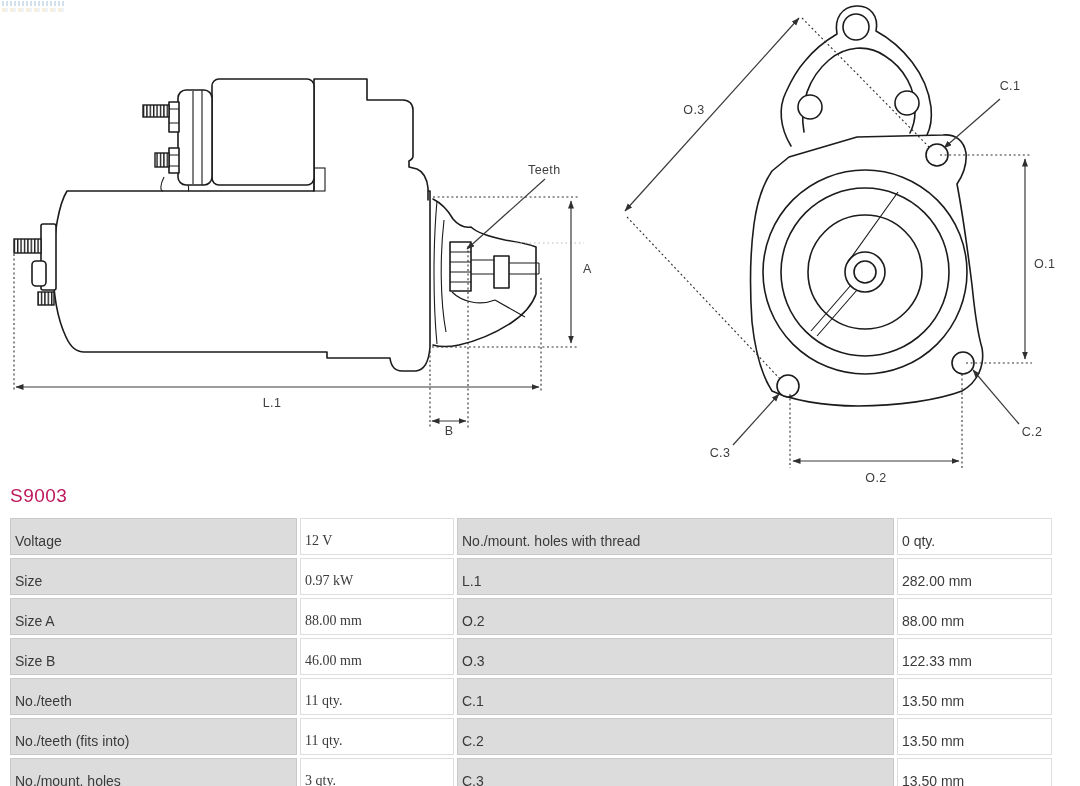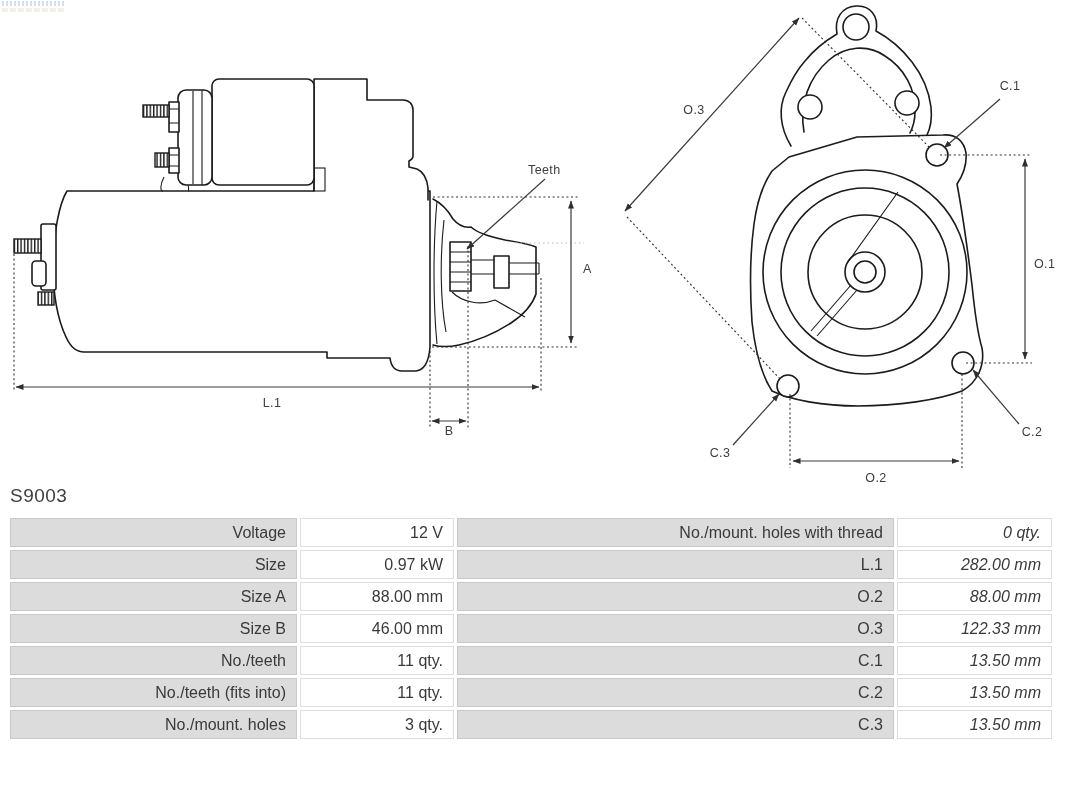--- a/index.html
+++ b/index.html
@@ -16,28 +16,28 @@
   .ln{fill:none;stroke:#1b1b1b;stroke-width:1.6;stroke-linejoin:round;stroke-linecap:round;}
   .fw{fill:#fff;stroke:#1b1b1b;stroke-width:1.6;stroke-linejoin:round;}
   .fwn{fill:#fff;stroke:none;}
   .thin{fill:none;stroke:#1b1b1b;stroke-width:1.1;}
   .dim{fill:none;stroke:#3a3a3a;stroke-width:1.2;}
   .dot{fill:none;stroke:#2f2f2f;stroke-width:1.1;stroke-dasharray:2 2.6;}
   .dotlight{fill:none;stroke:#b9b9b9;stroke-width:1.1;stroke-dasharray:1.5 3;}
   .lbl{font-family:"Liberation Sans",sans-serif;font-size:12.5px;fill:#3d3d3d;letter-spacing:.4px;}
 
   
-  .part-number{position:absolute;left:10px;top:485px;font-size:19px;color:#404040;letter-spacing:.5px;}
+  .part-number{position:absolute;left:10px;top:485px;font-size:19px;color:#be185d;letter-spacing:.5px;}
 
   
   .spec-table{position:absolute;left:7px;top:515px;border-collapse:separate;border-spacing:3px;table-layout:fixed;}
-  .spec-table td{height:27px;padding:0 10px 0 4px;font-size:16px;color:#3a3a3a;text-align:right;vertical-align:middle;white-space:nowrap;overflow:hidden;}
+  .spec-table td{height:27px;padding:8px 10px 0 4px;font-size:14px;color:#3a3a3a;text-align:left;vertical-align:middle;white-space:nowrap;overflow:hidden;}
   .spec-table td.lab{background:#dcdcdc;border:1px solid #c9c9c9;}
   .spec-table td.val{background:#ffffff;border:1px solid #dedede;}
-  .c1{width:271px;} .c2{width:138px;} .c3{width:421px;} .c4{width:139px;font-style:italic;}
+  .c1{width:271px;} .c2{width:138px;font-family:Liberation Serif, serif;} .c3{width:421px;} .c4{width:139px;}
 </style>
 </head>
 <body>
 
 <div id="page">
 
   <div class="logo-mark">
     <div class="r1"></div>
       <div class="r2"></div>
   </div>

